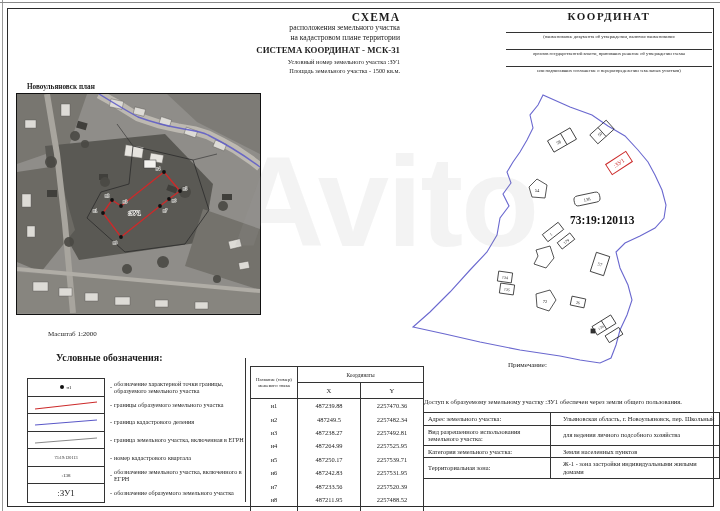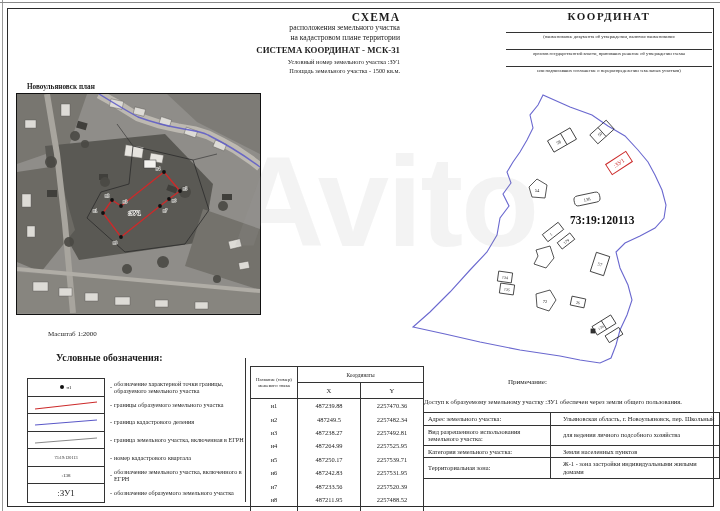--- a/index.html
+++ b/index.html
@@ -46,21 +46,21 @@
   .vsep{left:245px;top:358px;width:0;height:144px;border-left:1px solid #333;}
   
   .coords{left:250px;top:366px;}
   .coords table{border-collapse:collapse;border:1px solid #333;font-size:6.4px;}
   .coords th{border:1px solid #333;font-weight:normal;}
   .coords .nameh{width:44px;font-size:4.8px;line-height:5.6px;padding:1px;}
   .coords .ch{height:13px;font-size:5.4px;}
   .coords .xy{width:60px;height:13px;font-size:6.6px;}
   .coords td{border-left:1px solid #333;border-right:1px solid #333;text-align:center;height:11.4px;}
   
-  .note-title{left:508px;top:378px;font-size:7px;}
+  .note-title{left:508px;top:361px;font-size:7px;}
   .access{left:424px;top:398px;width:292px;font-size:6.5px;}
   .notes{left:423px;top:412px;}
   .notes table{border-collapse:collapse;font-size:6.4px;line-height:7.6px;}
   .notes td{border:1px solid #333;padding:2px 4px;vertical-align:middle;}
   .notes td.lab{width:118px;}
   .notes td.val{width:152px;padding-left:12px;}
   
   .wm{left:232px;top:128px;font-family:"Liberation Sans", sans-serif;font-weight:bold;
       font-size:128px;color:rgba(165,165,165,0.13);letter-spacing:-2px;z-index:60;pointer-events:none;}
   svg text{font-family:"Liberation Serif", serif;}

